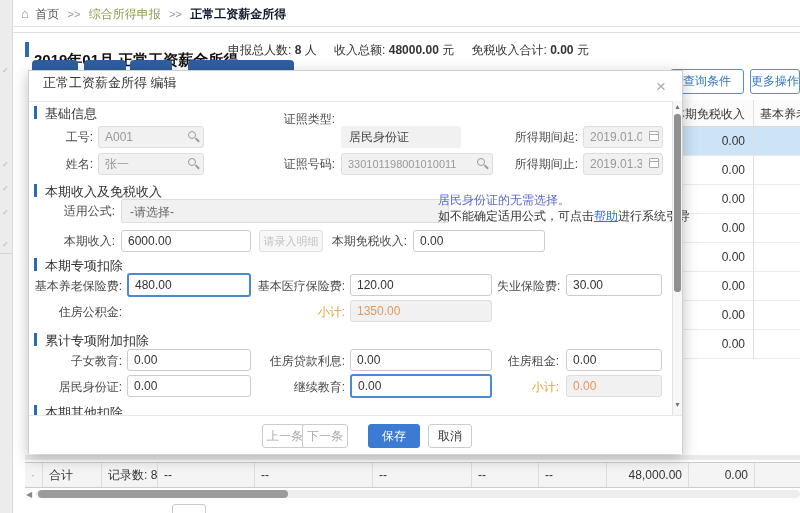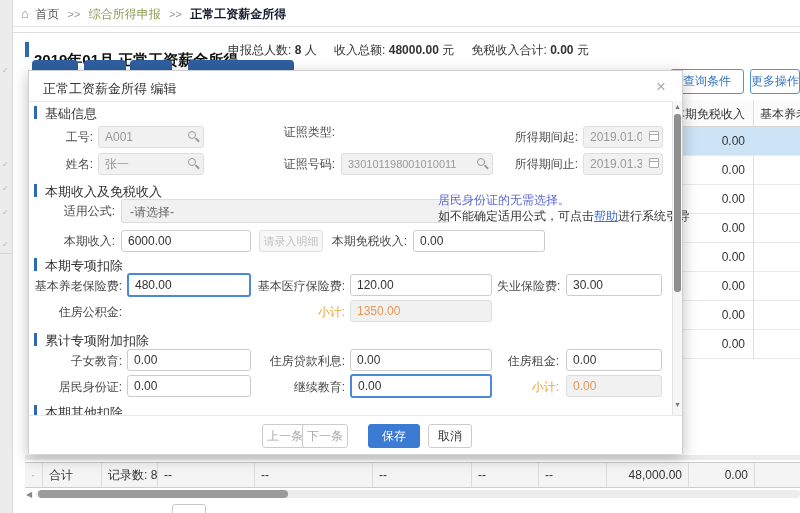--- a/index.html
+++ b/index.html
@@ -54,21 +54,21 @@
 
   
   .hsb-arrow{position:absolute;left:26px;top:490px;font-size:8px;color:#888;}
   .hsb-track{position:absolute;left:36px;top:490px;width:764px;height:8px;background:#ededed;border-radius:4px;}
   .hsb-thumb{position:absolute;left:2px;top:0;width:250px;height:8px;background:#9b9b9b;border-radius:4px;}
   .pagebtn{position:absolute;left:172px;top:504px;width:34px;height:16px;background:#fff;border:1px solid #c9c9c9;border-radius:3px;}
 
   
   .modal{position:absolute;left:28px;top:70px;width:655px;height:384px;background:#fff;border:1px solid #cfcfcf;
     box-shadow:0 4px 14px rgba(0,0,0,.25);z-index:10;}
-  .m-title{position:absolute;left:14px;top:9px;font-size:13px;color:#333;}
+  .m-title{position:absolute;left:14px;top:3px;font-size:13px;color:#333;}
   .m-close{position:absolute;right:16px;top:6px;font-size:17px;color:#aaa;cursor:pointer;}
   .m-sep{position:absolute;left:0;top:30px;width:100%;height:1px;background:#e6e6e6;}
 
   .sec{position:absolute;font-size:13px;color:#333;}
   .sec::before{content:"";position:absolute;left:-11px;top:1px;width:3px;height:13px;background:#2d6bb0;}
 
   .lbl{position:absolute;font-size:12px;color:#4a4a4a;text-align:right;line-height:22px;white-space:nowrap;}
   .lbl.orange{color:#e8a23c;}
   .inp{position:absolute;height:22px;border:1px solid #ccc;border-radius:3px;background:#fff;
     font-size:12px;color:#333;padding:0 6px;font-family:inherit;outline:none;}
@@ -198,21 +198,22 @@
 
   <div class="modal">
     <div class="m-title">正常工资薪金所得 编辑</div>
     <div class="m-close">×</div>
     <div class="m-sep"></div>
 
     <div class="sec" style="left:16px;top:34px">基础信息</div>
     <div class="lbl" style="left:12px;top:55px;width:52px">工号:</div>
     <input class="inp gray iconpad" style="left: 69px; top: 55px; width: 106px;" readonly="" value="A001">
     <span class="icon-search" style="left:159px;top:60px"></span>
-    <div class="lbl" style="left:222px;top:50px;width:84px">证照类型:</div>
+    <div class="lbl" style="left:222px;top:37px;width:84px">证照类型:</div>
+    <div class="valbox" style="left:312px;top:55px;width:120px;color:#444">居民身份证</div>
     <div class="lbl" style="left:467px;top:55px;width:82px">所得期间起:</div>
     <input class="inp gray iconpad" style="left: 554px; top: 55px; width: 80px;" readonly="" value="2019.01.01">
     <span class="icon-cal" style="left:620px;top:60px"></span>
 
     <div class="lbl" style="left:12px;top:82px;width:52px">姓名:</div>
     <input class="inp gray iconpad" style="left: 69px; top: 82px; width: 106px;" readonly="" value="张一">
     <span class="icon-search" style="left:159px;top:87px"></span>
     <div class="lbl" style="left:222px;top:82px;width:84px">证照号码:</div>
     <input class="inp gray iconpad" style="left: 312px; top: 82px; width: 152px; font-size: 11px;" readonly="" value="330101198001010011">
     <span class="icon-search" style="left:448px;top:87px"></span>

